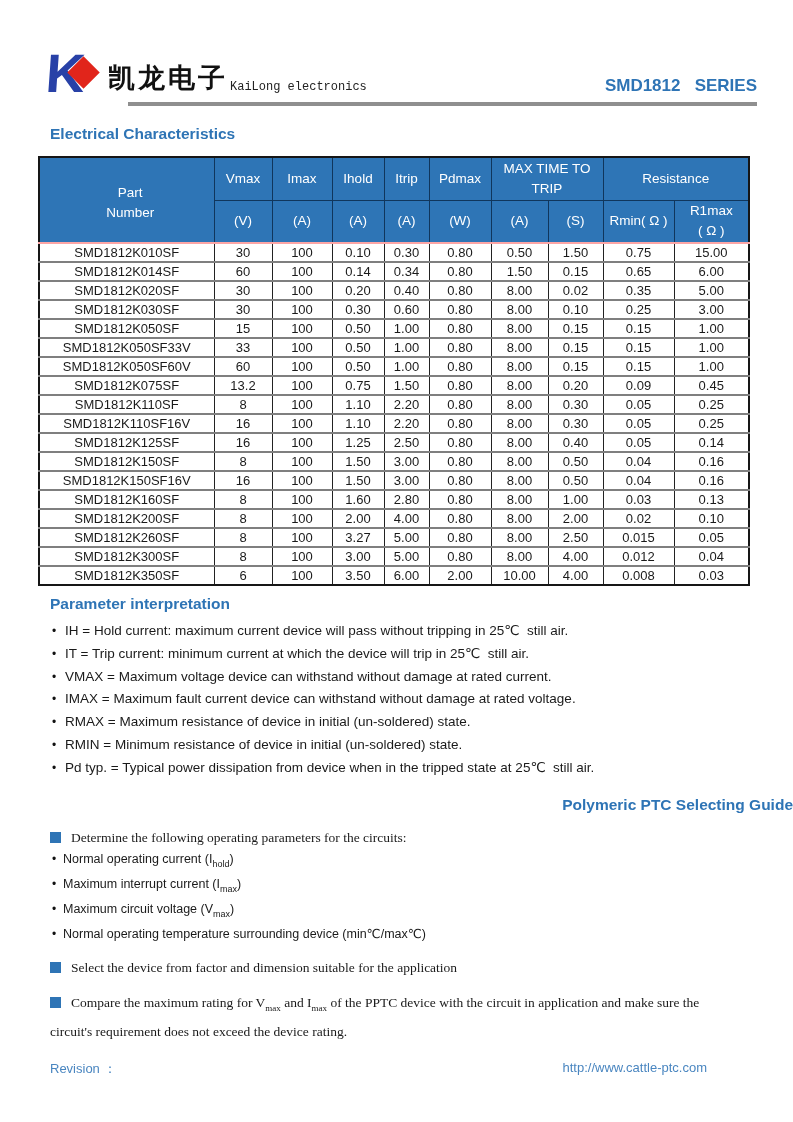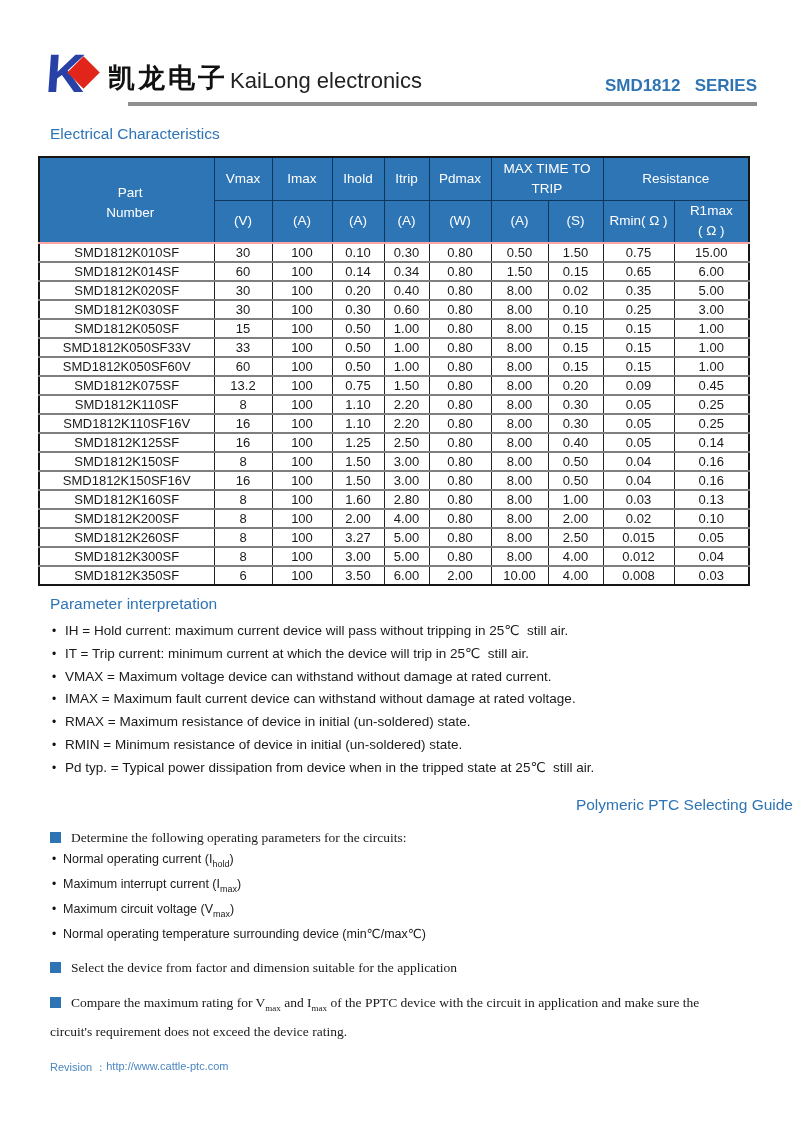--- a/index.html
+++ b/index.html
@@ -14,26 +14,26 @@
   body{background:#fff;font-family:"Liberation Sans","DejaVu Sans",sans-serif;color:#1a1a1a;}
   .page{width:793px;height:1122px;background:#fff;overflow:hidden;position:relative;}
 
   
   .hdr{display:flex;justify-content:space-between;align-items:flex-end;padding:46px 36px 0 46px;}
   .brand{display:flex;align-items:flex-end;}
   .logo-mark{position:relative;width:58px;height:54px;flex:0 0 auto;}
   .logo-k{font-weight:bold;font-size:54px;line-height:54px;color:var(--logo-blue);transform:skewX(-4deg);display:inline-block;}
   .logo-diamond{position:absolute;left:26px;top:15px;width:23px;height:23px;background:var(--logo-red);transform:rotate(45deg);}
   .brand-cn{font-size:27px;font-weight:bold;color:#111;line-height:1;padding:0 2px 8px 4px;letter-spacing:3px;}
-  .brand-en{font-family:Liberation Sans, sans-serif;font-size:22px;color:#222;padding-bottom:6px;}
+  .brand-en{font-family:Liberation Mono, monospace;font-size:12px;color:#222;padding-bottom:6px;}
   .series{font-size:17px;font-weight:bold;color:var(--accent);white-space:pre;padding-bottom:4px;margin-left:40px;}
   .hdr-rule{height:4px;background:var(--rule-gray);margin:2px 36px 0 128px;}
 
   
-  .sec-h{font-size:15.5px;font-weight:normal;color:var(--accent);margin-left:50px;}
+  .sec-h{font-size:15.5px;font-weight:bold;color:var(--accent);margin-left:50px;}
   .sec-h.first{margin-top:19px;}
   .sec-h.param{margin-top:9px;}
   .sec-h.guide{margin-top:16px;text-align:right;}
 
   
   table.spec{margin:13px 0 0 38px;width:710px;border-collapse:collapse;table-layout:fixed;border:2px solid #161616;}
   table.spec thead th{background:var(--thead);color:#fff;font-weight:normal;font-size:13.5px;
     border:1px solid #10365c;text-align:center;vertical-align:middle;line-height:20px;}
   table.spec thead tr{height:43px;}
   th.pn-h{text-align:left;vertical-align:top;padding:6px 0 0 7px;}
@@ -47,21 +47,21 @@
   .b-dot{display:inline-block;width:13px;color:#111;font-size:12px;}
   .glist{margin:6px 56px 0 50px;}
   .g-row{line-height:23px;}
   .g-row.square{font-size:13.5px;margin-top:12px;font-family:Liberation Serif, serif;}
   .g-row.dot{font-size:12.5px;line-height:20.5px;margin-left:2px;}
   .g-sq{display:inline-block;width:11px;height:11px;background:var(--accent);margin-right:10px;vertical-align:-1px;}
   .g-row sub{font-size:9px;}
   .g-row.dot .b-dot{width:11px;}
 
   
-  .footer{display:flex;margin:17px 86px 0 50px;font-size:11px;}
+  .footer{display:flex;justify-content:space-between;margin:17px 86px 0 50px;font-size:13px;}
   .rev{color:var(--footer-blue);}
   .url{color:var(--footer-blue);text-decoration:none;cursor:pointer;}
 </style>
 </head>
 <body>
 
 <div class="page">
 
   <div class="hdr">
     <div class="brand">

